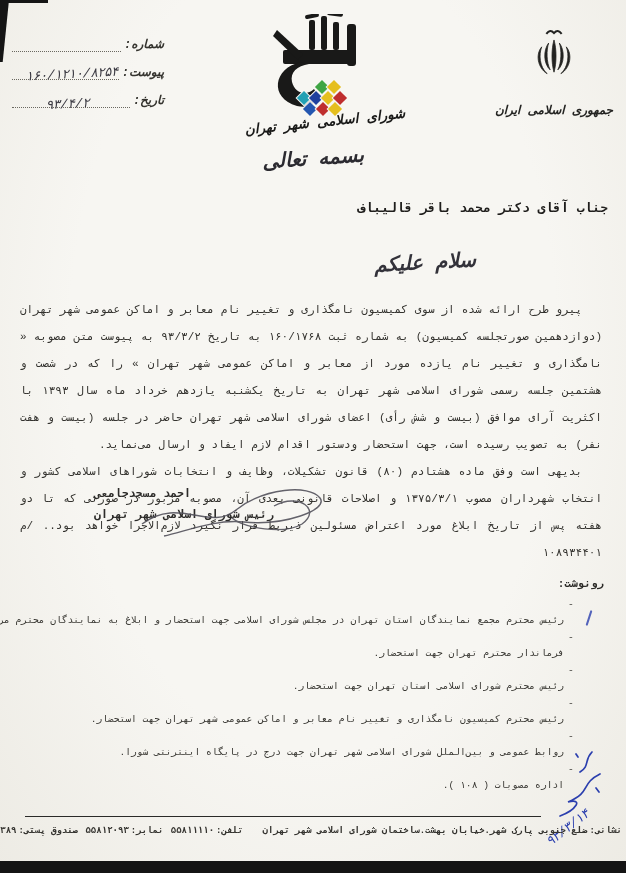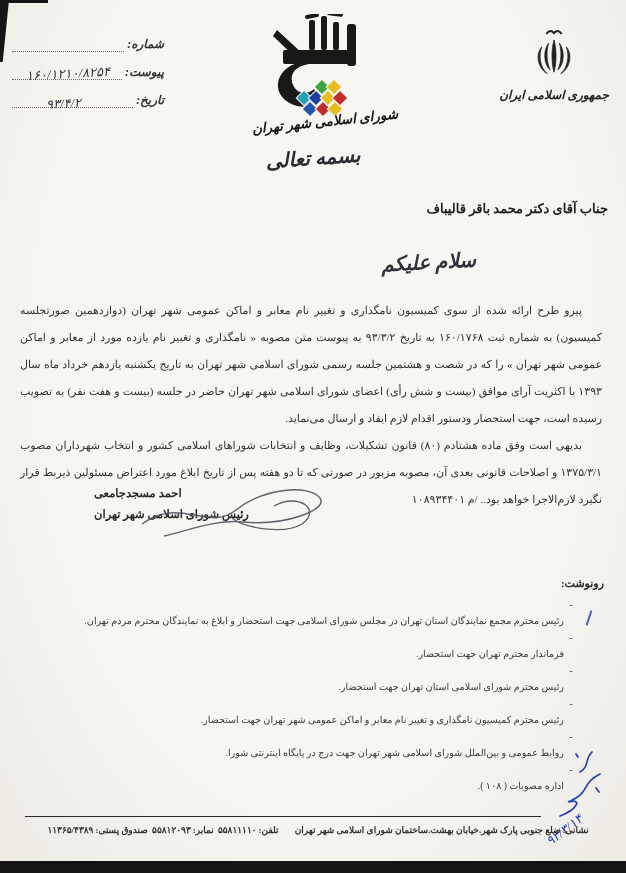--- a/index.html
+++ b/index.html
@@ -1,19 +1,19 @@
 <!DOCTYPE html>
 <html lang="fa"><head>
 <meta charset="utf-8">
 <style>
   html,body{margin:0;padding:0;background:#e8e6e0;}
   .page{
     position:relative;width:626px;height:873px;overflow:hidden;
     background:radial-gradient(ellipse at 50% 40%, #f7f6f2 55%, #edebe4 100%);
-    font-family:Liberation Serif, serif;
+    font-family:Liberation Mono, monospace;
     color:#2e2d2b;
   }
   
   .edge-bottom{position:absolute;left:0;bottom:0;width:100%;height:12px;background:#141414;}
   .corner-tl{position:absolute;left:0;top:0;width:9px;height:62px;background:#151515;
     clip-path:polygon(0 0,100% 0,30% 100%,0 100%);}
   .edge-top{position:absolute;left:0;top:0;width:48px;height:3px;background:#151515;}
 
   
   .fields{position:absolute;left:12px;top:36px;width:152px;direction:rtl;}
@@ -28,21 +28,21 @@
   .logo{position:absolute;left:235px;top:12px;width:180px;height:130px;}
   .logo svg{position:absolute;left:22px;top:2px;}
   .mosaic{position:absolute;left:62px;top:70px;width:60px;height:42px;}
   .diamond{position:absolute;width:10px;height:10px;transform:rotate(45deg);box-shadow:0 0 0 1px #f7f6f2;}
   .council-name{position:absolute;left:0;top:101px;width:180px;text-align:center;
     font-size:13.5px;font-weight:bold;font-style:italic;transform:rotate(-6deg);color:#191918;white-space:nowrap;}
 
   
   .emblem-wrap{position:absolute;left:488px;top:26px;width:132px;text-align:center;}
   .emblem-wrap svg{display:inline-block;}
-  .republic-name{margin-top:4px;font-size:12px;font-weight:bold;font-style:italic;color:#242422;white-space:nowrap;}
+  .republic-name{margin-top:18px;font-size:12px;font-weight:bold;font-style:italic;color:#242422;white-space:nowrap;}
 
   .bismillah{position:absolute;left:0;top:146px;width:100%;text-align:center;
     font-size:20px;font-weight:bold;font-style:italic;transform:rotate(-4deg);color:#2c2b31;}
 
   .recipient{position:absolute;right:18px;top:196px;text-align:center;direction:rtl;
     font-size:13px;font-weight:bold;line-height:25px;color:#1f1e1c;}
 
   .salutation{position:absolute;right:150px;top:250px;font-size:20px;font-weight:bold;
     font-style:italic;transform:rotate(-3deg);color:#33323a;}
 

